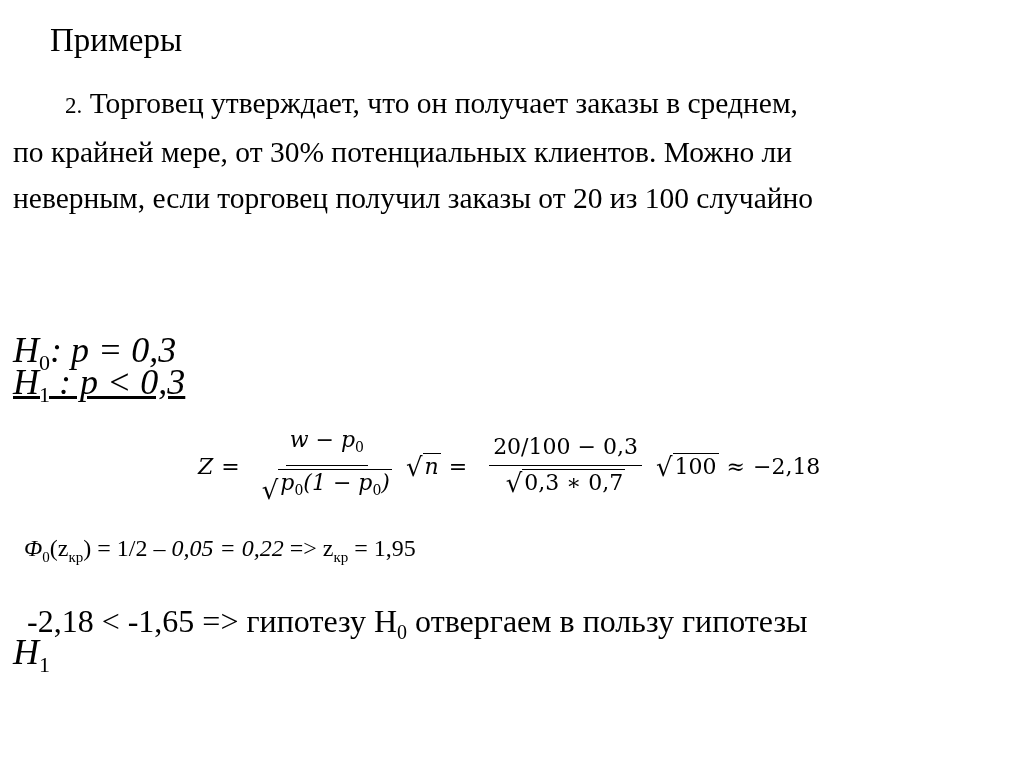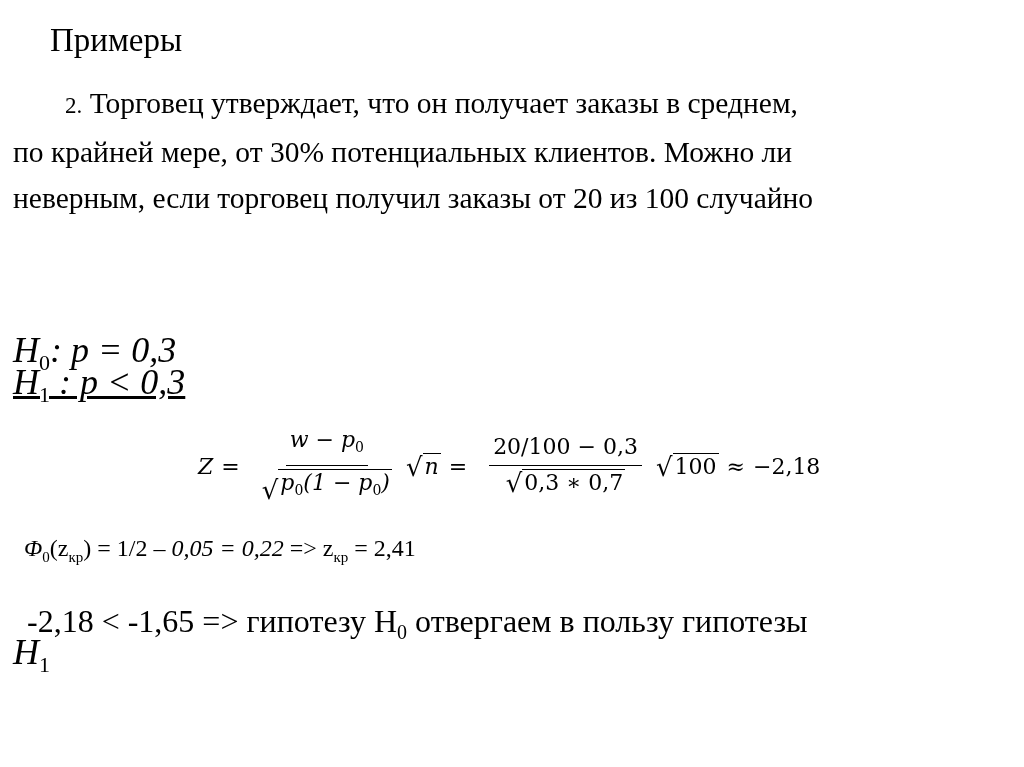--- a/index.html
+++ b/index.html
@@ -77,16 +77,16 @@
         </span></span>
   </span>
   <span class="sqrt">
       <span class="rad">√</span>
       <span class="under">100</span>
     </span>
   <span class="op">≈</span>
   <span>−2,18</span>
 </div>
 
-<div class="abs phi"><span class="it">Φ</span><sub>0</sub><span>(z</span><sub>кр</sub><span>)</span><span> = 1/2 – </span><span class="it">0,05 = 0,22</span><span> =&gt; z</span><sub>кр</sub><span> = 2,41</span></div>
+<div class="abs phi"><span class="it">Φ</span><sub>0</sub><span>(z</span><sub>кр</sub><span>)</span><span> = 1/2 – </span><span class="it">0,05 = 0,22</span><span> =&gt; z</span><sub>кр</sub><span> = 1,95</span></div>
 
 <div class="abs concl"><span>-2,18 &lt; -1,65 =&gt; гипотезу  H</span><sub>0</sub><span> отвергаем в пользу гипотезы</span></div>
 <div class="abs h1b"><span>H</span><sub>1</sub></div>
 
 </body></html>

